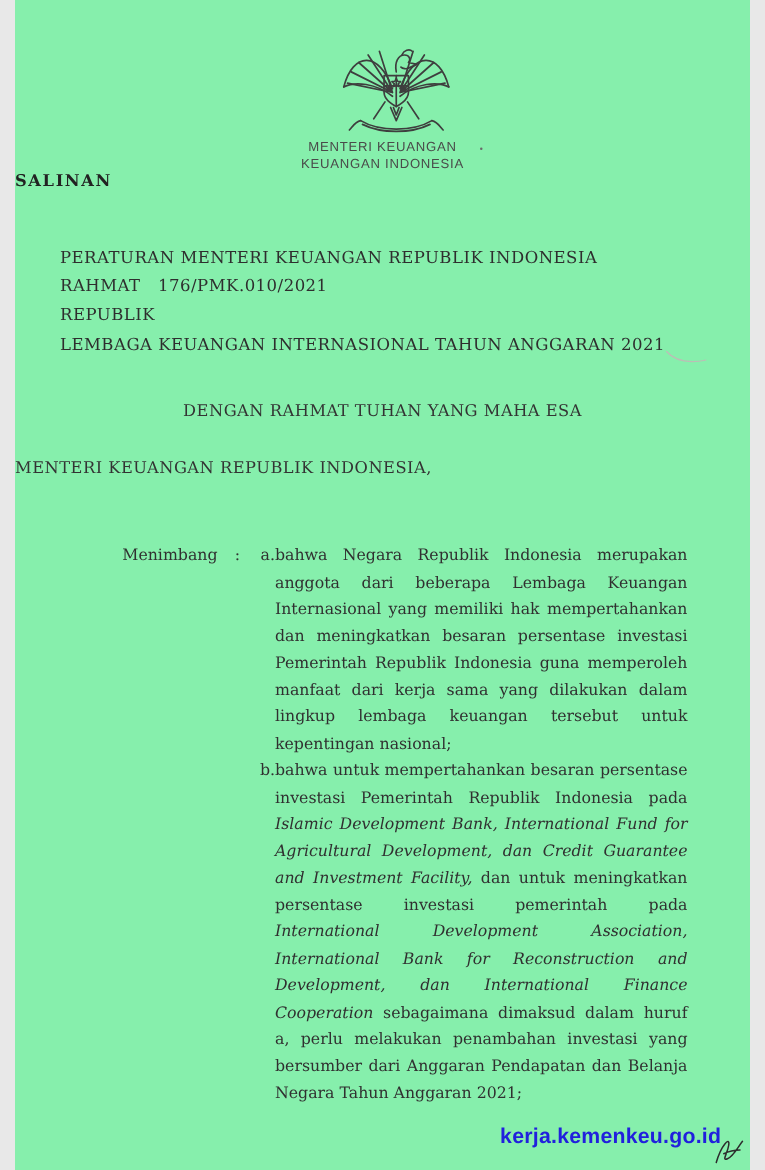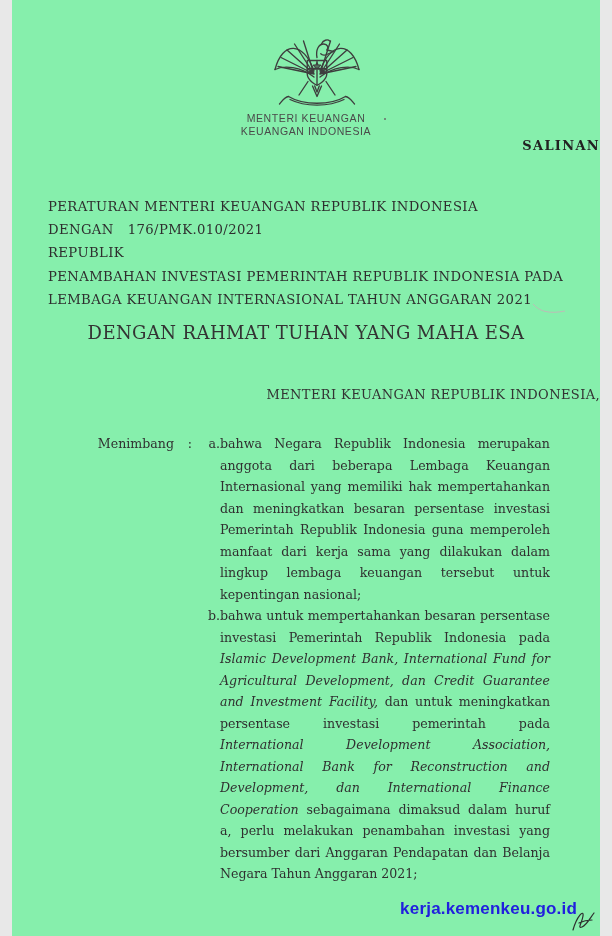--- a/index.html
+++ b/index.html
@@ -34,21 +34,21 @@
   .speck {
     position: absolute;
     top: 118px; left: 372px;
     width: 2px; height: 2px;
     background: #6a6a6a;
     border-radius: 50%;
   }
   .salinan {
     position: absolute;
     top: 138px; left: 0; right: 0;
-    text-align: right;
+    text-align: left;
     font-weight: bold;
     font-size: 13px;
     letter-spacing: 1.3px;
     color: #222;
   }
   
   .title-block {
     position: absolute;
     top: 195px; left: 36px; right: 36px;
     text-align: left;
@@ -62,32 +62,31 @@
   .artifact-squiggle {
     position: absolute;
     right: -34px; bottom: -4px;
     width: 34px; height: 13px;
   }
   
   .invocation {
     position: absolute;
     top: 322px; left: 0; right: 0;
     text-align: center;
-    font-size: 18px;
+    font-size: 13px;
     letter-spacing: 0.4px;
     color: #333;
   }
   .official {
     position: absolute;
     top: 367px; left: 0; right: 0;
-    text-align: right;
+    text-align: left;
     font-size: 13px;
     letter-spacing: 0.4px;
     color: #333;
-    margin-top: 20px;
   }
   
   .consider {
     position: absolute;
     top: 433px; left: 82px;
     width: 456px;
     font-size: 12.6px;
     line-height: 21.5px;
     color: #303030;
     display: grid;
@@ -150,23 +149,22 @@
   <div class="ministry">
     <div>MENTERI KEUANGAN</div>
     <div>KEUANGAN INDONESIA</div>
   </div>
   <div class="speck"></div>
 
   <div class="salinan">SALINAN</div>
 
   <div class="title-block">
     <div>PERATURAN MENTERI KEUANGAN REPUBLIK INDONESIA</div>
-    <div><span>DENGAN</span><span class="nomor-gap"></span><span>176/PMK.010/2021</span></div>
+    <div><span>RAHMAT</span><span class="nomor-gap"></span><span>176/PMK.010/2021</span></div>
     <div>REPUBLIK</div>
-    <div>PENAMBAHAN INVESTASI PEMERINTAH REPUBLIK INDONESIA PADA</div>
     <div>
       <span class="subject2-wrap">
         <span>LEMBAGA KEUANGAN INTERNASIONAL TAHUN ANGGARAN 2021</span>
         <svg class="artifact-squiggle" viewBox="0 0 34 13">
           <path d="M1 2 C 8 10, 18 12, 33 9" fill="none" stroke="#bdbdb6" stroke-width="1"></path>
         </svg>
       </span>
     </div>
   </div>
 

